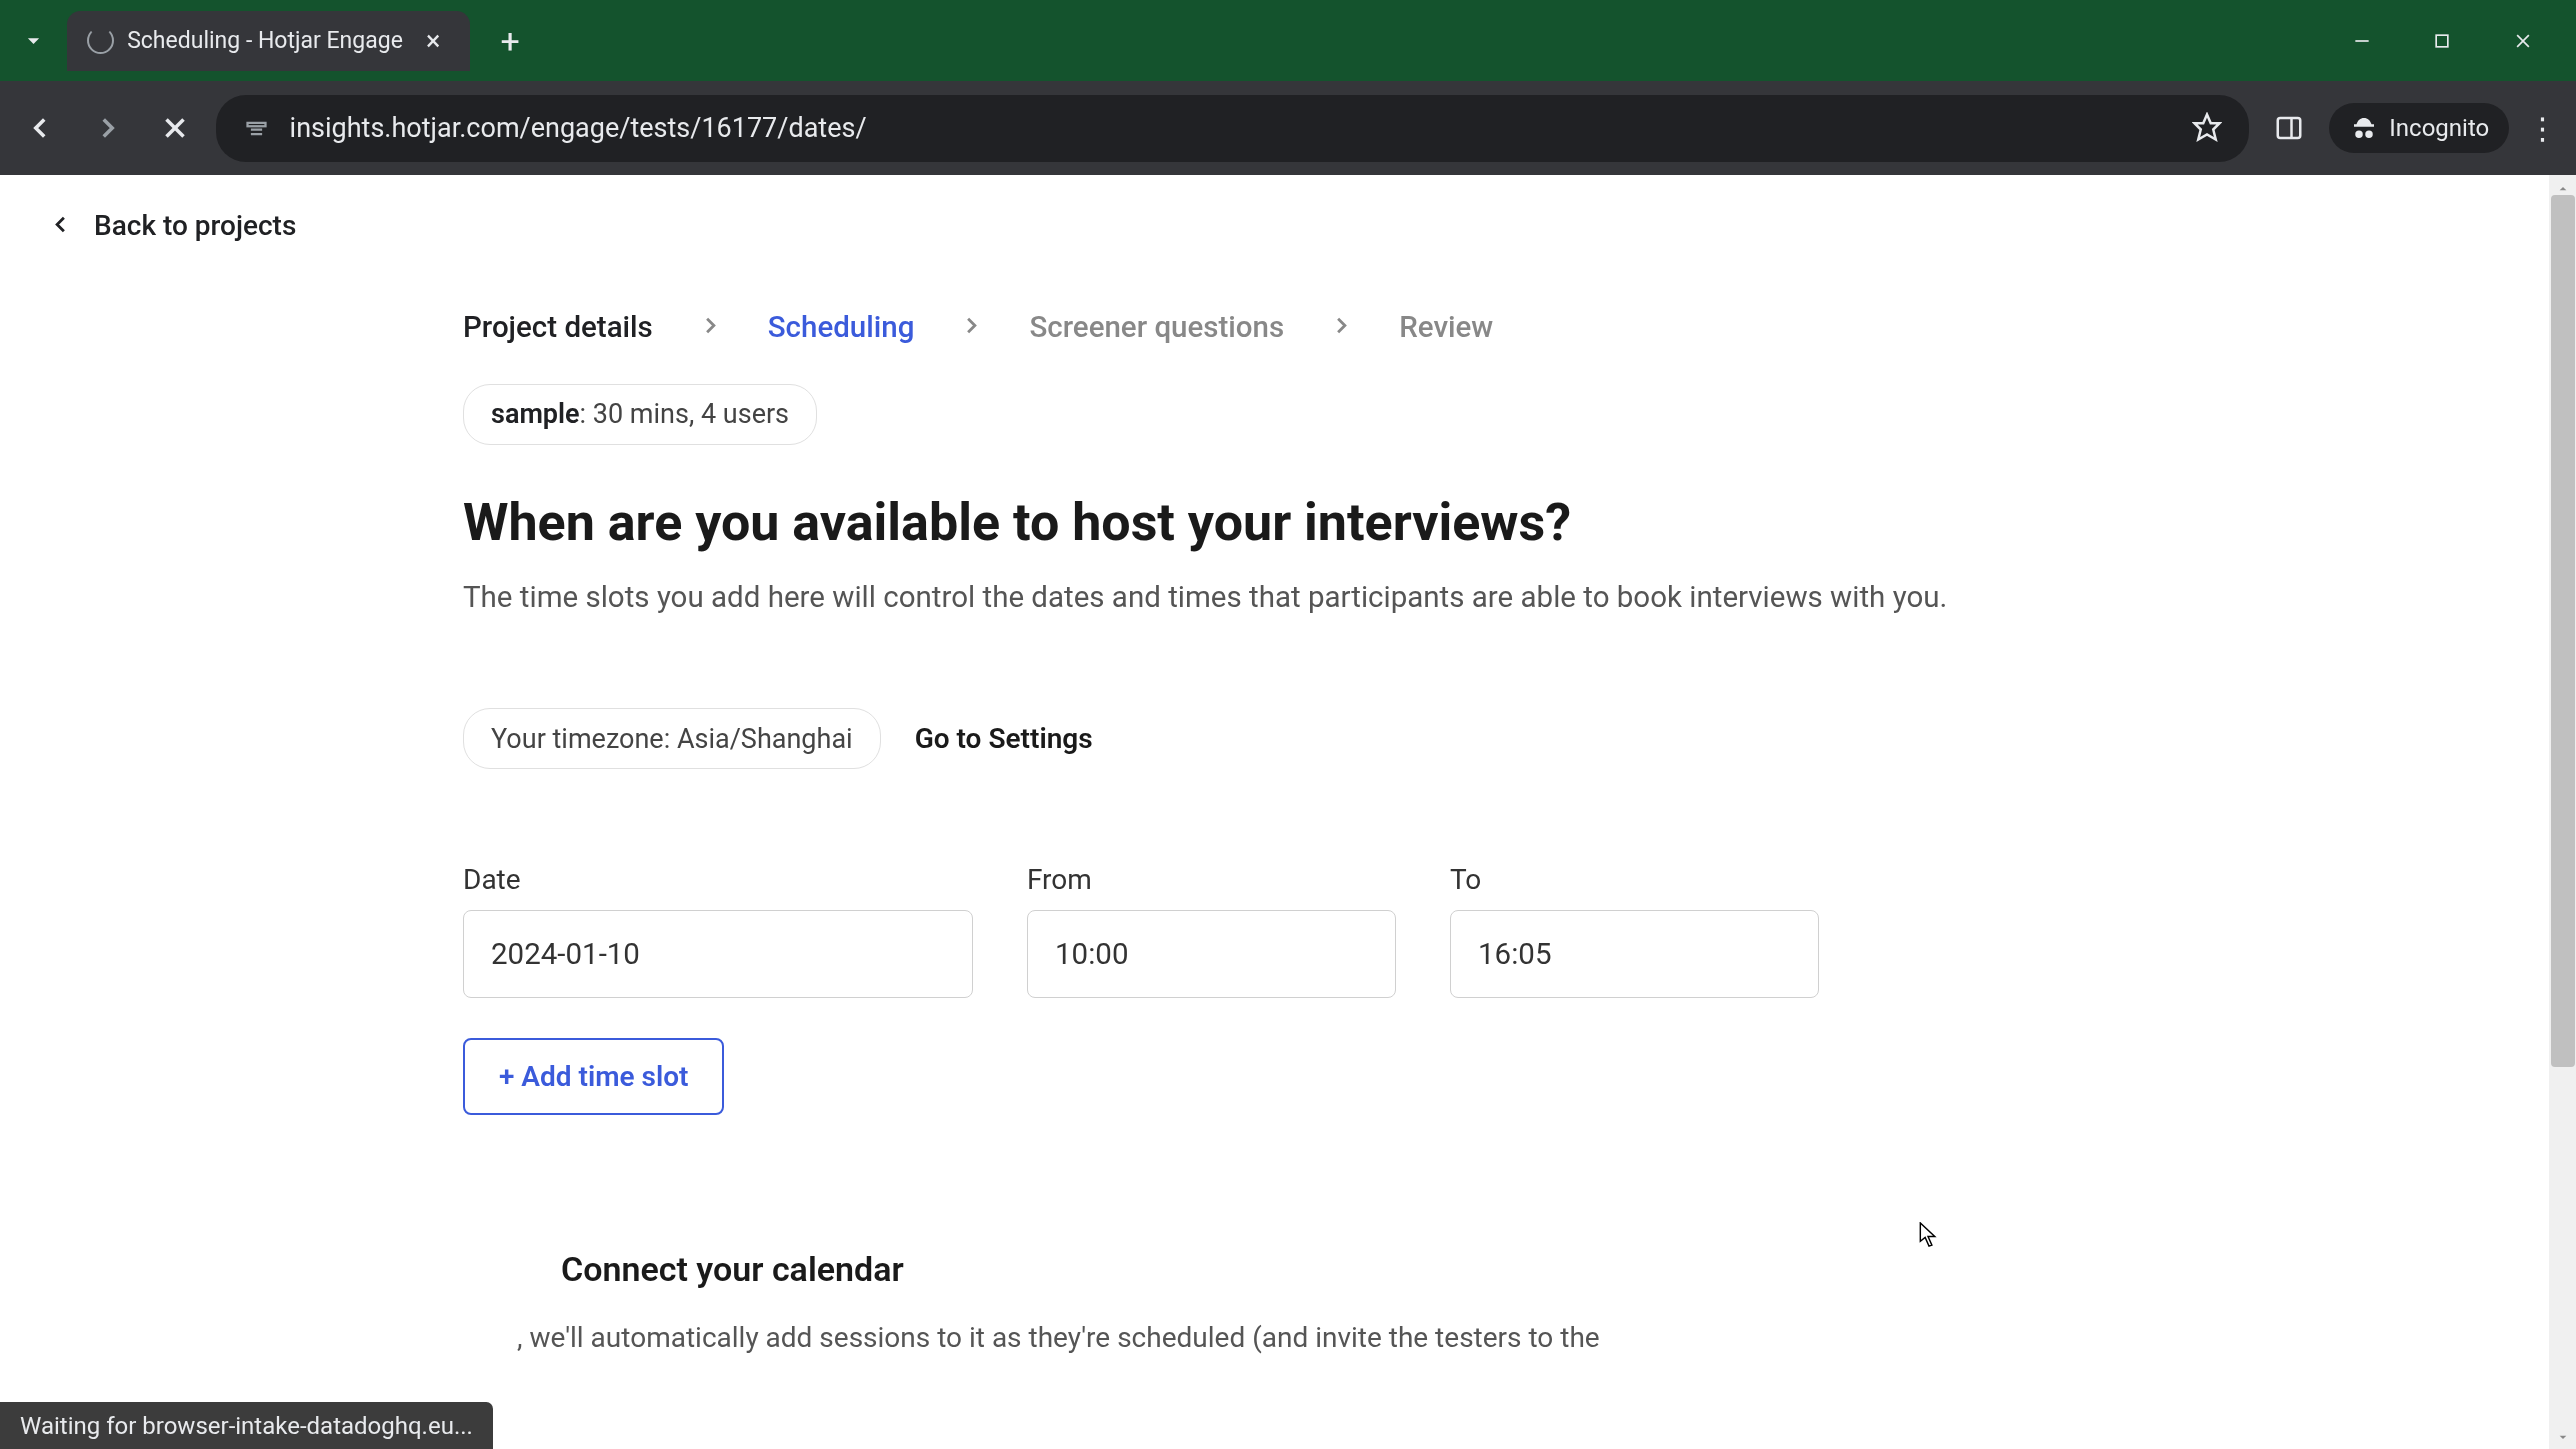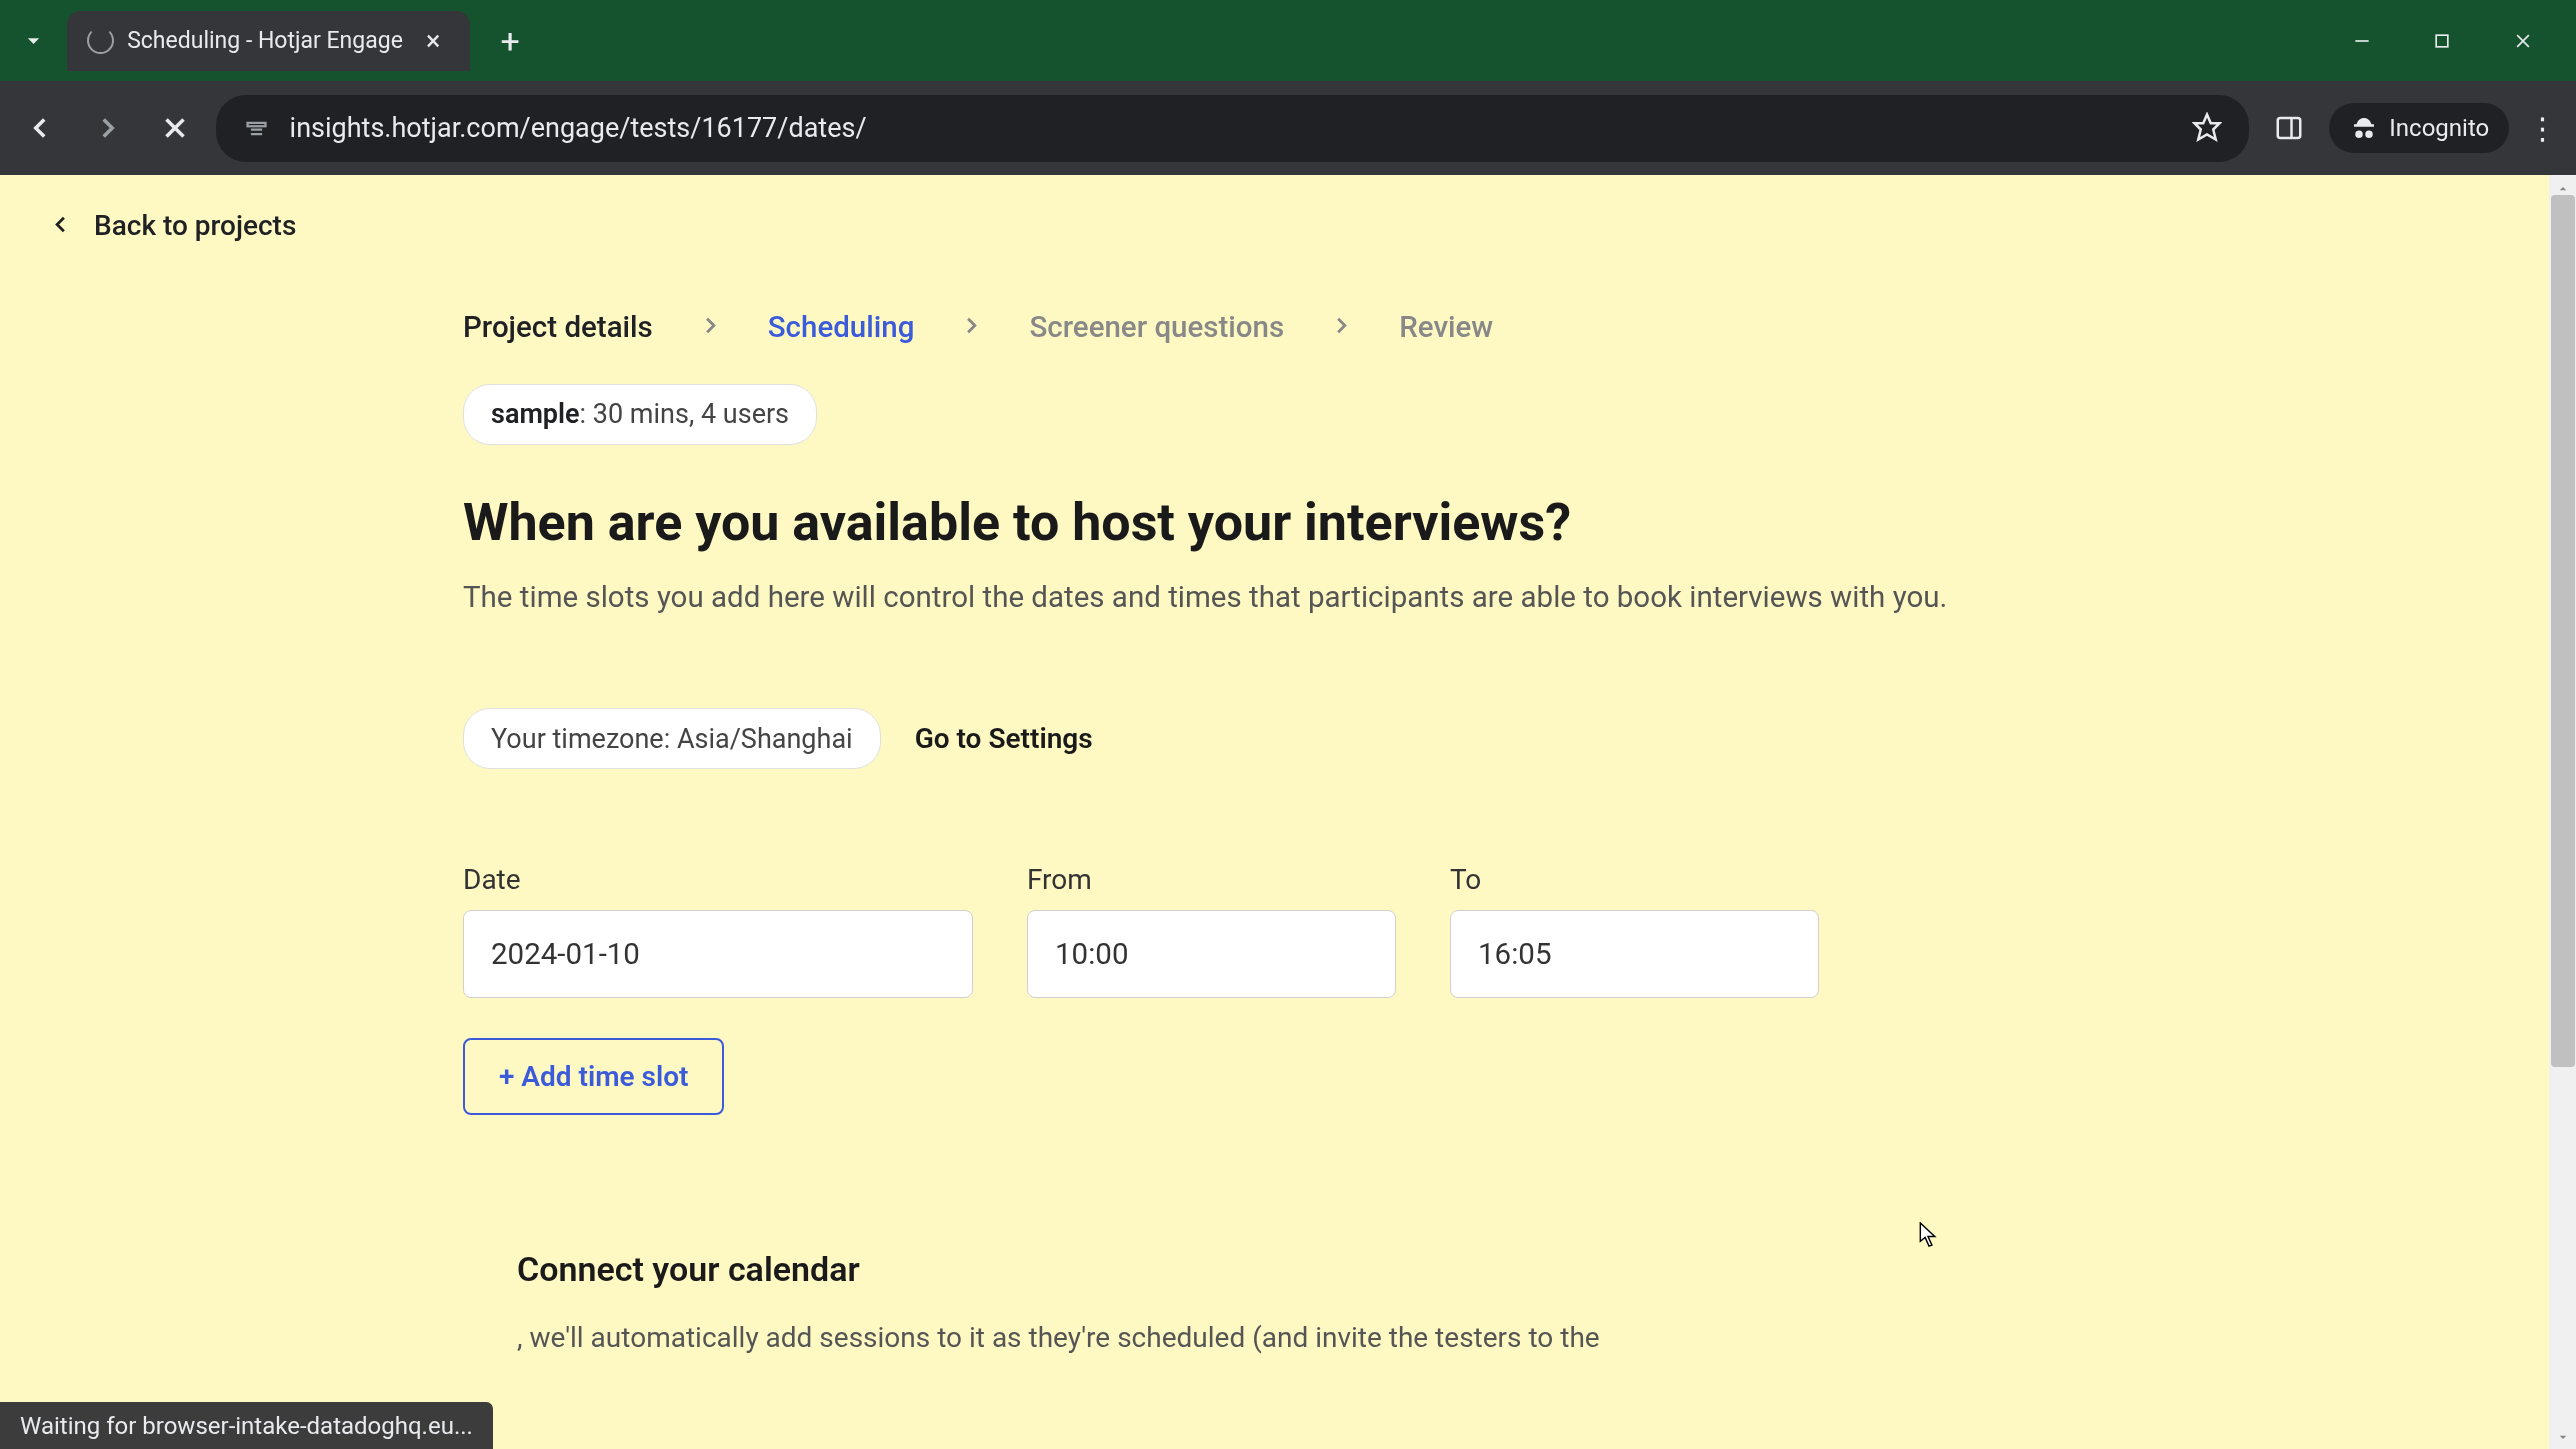--- a/index.html
+++ b/index.html
@@ -149,21 +149,21 @@
 .incognito-badge svg { width: 30px; height: 30px; }
 .browser-menu {
   color: #e8eaed;
   width: 40px;
   text-align: center;
   font-size: 30px;
 }
 
 
 .page-viewport {
-  background: #fef9c3;
+  background: #ffffff;
   height: calc(1449px - 174px);
   position: relative;
   overflow: hidden;
 }
 .back-header {
   height: 101px;
   display: flex;
   align-items: center;
   padding: 0 47px;
   gap: 20px;
@@ -272,20 +272,21 @@
 
 .calendar-section {
   margin-top: 134px;
   padding: 0 54px;
 }
 .calendar-heading {
   font-size: 34px;
   font-weight: 600;
   color: #1a1a1a;
   margin-bottom: 27px;
+  margin-left: 44px;
 }
 .calendar-text {
   font-size: 28px;
   color: #555;
   line-height: 1.6;
 }
 
 
 .status-bar {
   position: absolute;

